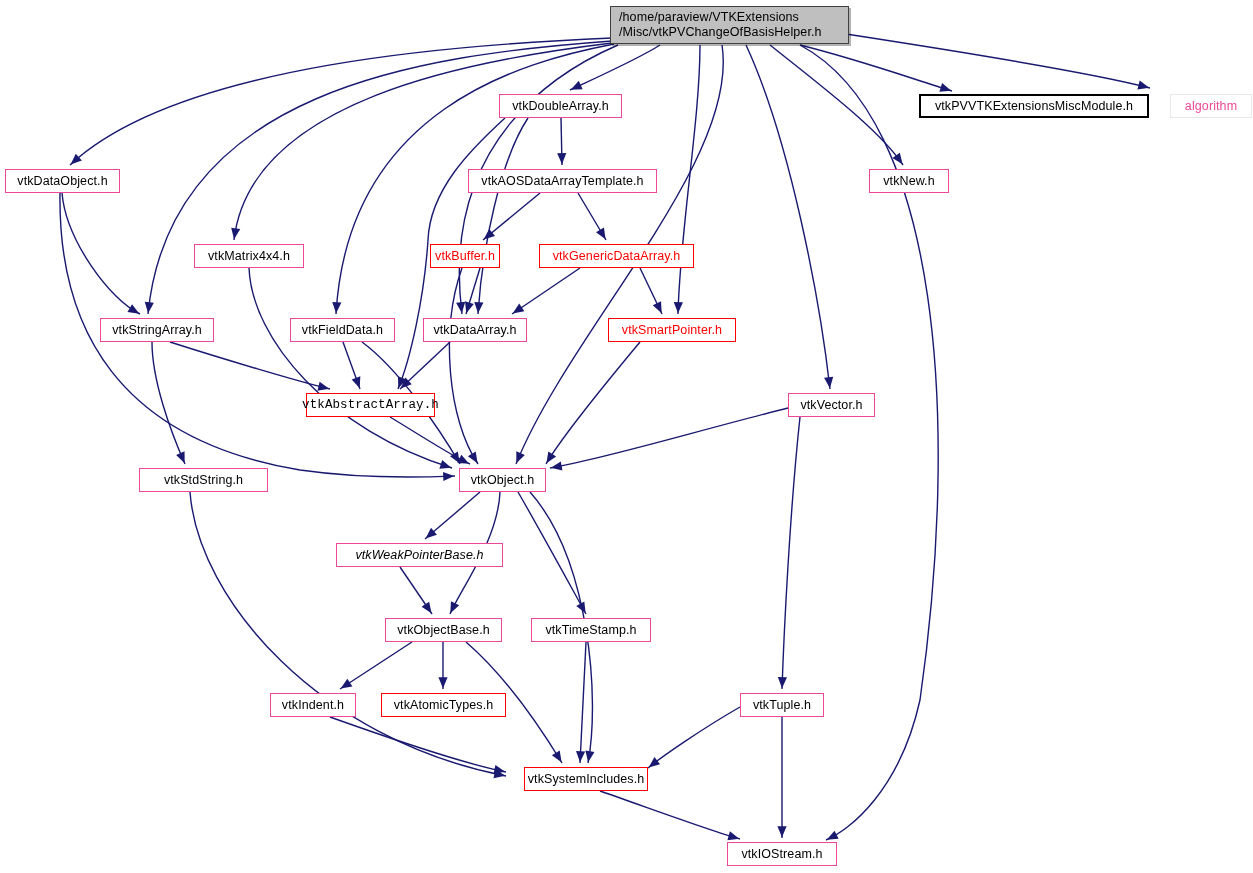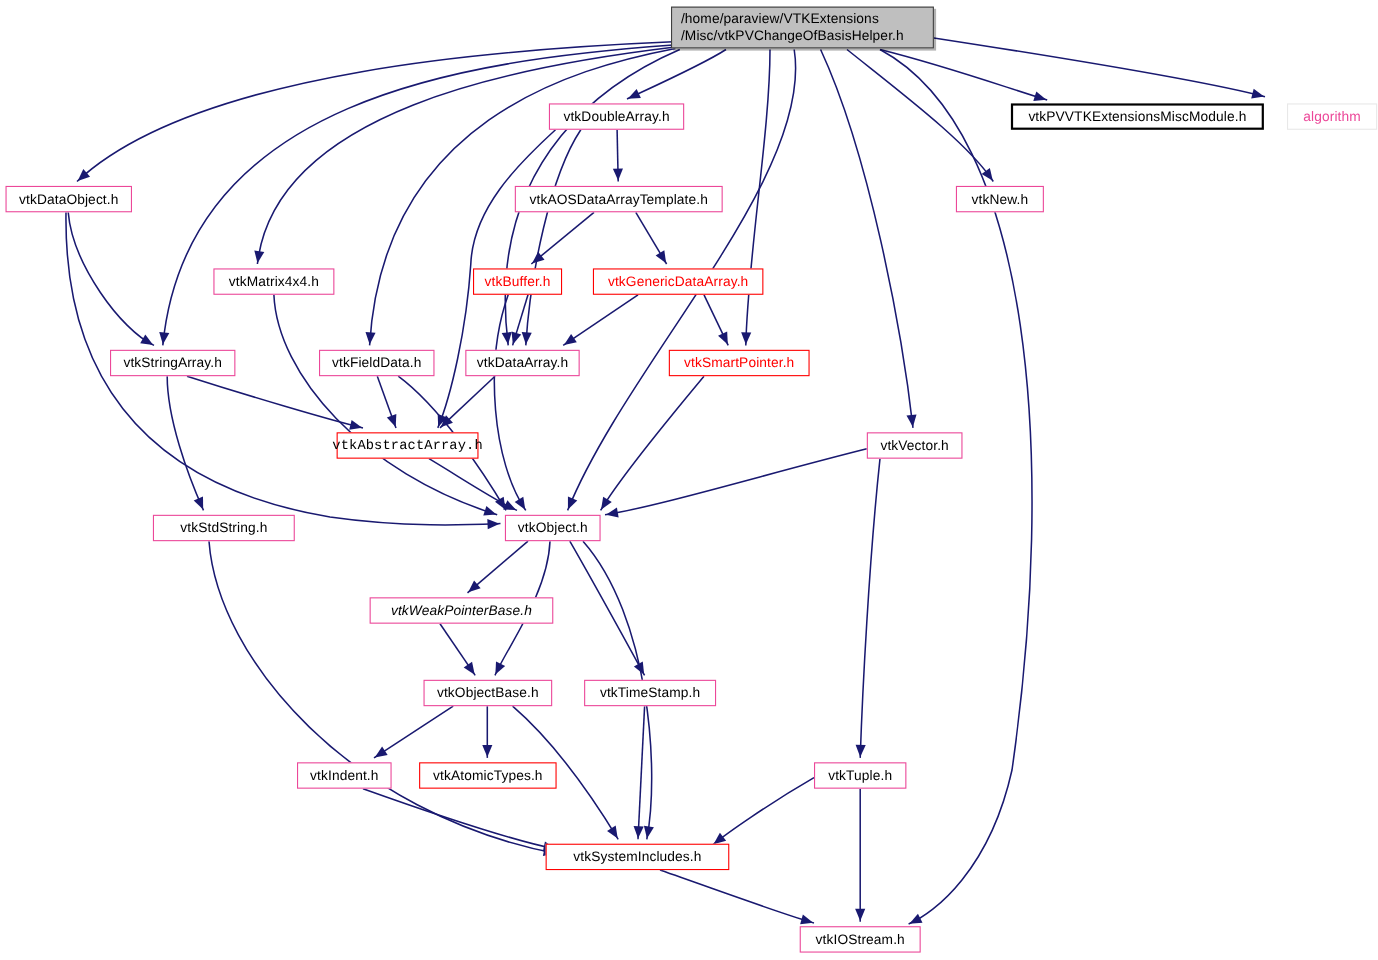--- a/index.html
+++ b/index.html
@@ -275,32 +275,32 @@
   <div id="node-layer">
       <div class="node-box kind-root" style="left: 610px; top: 6px; width: 239px; height: 38px;">/home/paraview/VTKExtensions
 /Misc/vtkPVChangeOfBasisHelper.h</div>
       <div class="node-box kind-bold" style="left: 919px; top: 94px; width: 230px; height: 24px;">vtkPVVTKExtensionsMiscModule.h</div>
       <div class="node-box kind-system" style="left: 1170px; top: 94px; width: 82px; height: 24px;">algorithm</div>
       <div class="node-box kind-normal" style="left: 499px; top: 94px; width: 123px; height: 24px;">vtkDoubleArray.h</div>
       <div class="node-box kind-normal" style="left: 5px; top: 169px; width: 115px; height: 24px;">vtkDataObject.h</div>
       <div class="node-box kind-normal" style="left: 194px; top: 244px; width: 110px; height: 24px;">vtkMatrix4x4.h</div>
       <div class="node-box kind-normal" style="left: 468px; top: 169px; width: 189px; height: 24px;">vtkAOSDataArrayTemplate.h</div>
       <div class="node-box kind-normal" style="left: 869px; top: 169px; width: 80px; height: 24px;">vtkNew.h</div>
-      <div class="node-box kind-red-text" style="left: 430px; top: 244px; width: 81px; height: 24px;">vtkBuffer.h</div>
+      <div class="node-box kind-red-text" style="left: 430px; top: 244px; width: 70px; height: 24px;">vtkBuffer.h</div>
       <div class="node-box kind-red-text" style="left: 539px; top: 244px; width: 155px; height: 24px;">vtkGenericDataArray.h</div>
       <div class="node-box kind-normal" style="left: 100px; top: 318px; width: 114px; height: 24px;">vtkStringArray.h</div>
       <div class="node-box kind-normal" style="left: 290px; top: 318px; width: 105px; height: 24px;">vtkFieldData.h</div>
       <div class="node-box kind-normal" style="left: 423px; top: 318px; width: 104px; height: 24px;">vtkDataArray.h</div>
       <div class="node-box kind-red-text" style="left: 608px; top: 318px; width: 128px; height: 24px;">vtkSmartPointer.h</div>
       <div class="node-box kind-red-border" style="left: 306px; top: 393px; width: 129px; height: 24px; font-family: Liberation Mono, monospace;">vtkAbstractArray.h</div>
       <div class="node-box kind-normal" style="left: 788px; top: 393px; width: 87px; height: 24px;">vtkVector.h</div>
       <div class="node-box kind-normal" style="left: 139px; top: 468px; width: 129px; height: 24px;">vtkStdString.h</div>
       <div class="node-box kind-normal" style="left: 459px; top: 468px; width: 87px; height: 24px;">vtkObject.h</div>
       <div class="node-box kind-normal" style="left: 336px; top: 543px; width: 167px; height: 24px; font-style: italic;">vtkWeakPointerBase.h</div>
       <div class="node-box kind-normal" style="left: 385px; top: 618px; width: 117px; height: 24px;">vtkObjectBase.h</div>
       <div class="node-box kind-normal" style="left: 531px; top: 618px; width: 120px; height: 24px;">vtkTimeStamp.h</div>
       <div class="node-box kind-normal" style="left: 270px; top: 693px; width: 86px; height: 24px;">vtkIndent.h</div>
       <div class="node-box kind-red-border" style="left: 381px; top: 693px; width: 125px; height: 24px;">vtkAtomicTypes.h</div>
       <div class="node-box kind-normal" style="left: 740px; top: 693px; width: 84px; height: 24px;">vtkTuple.h</div>
-      <div class="node-box kind-red-border" style="left: 496px; top: 767px; width: 167px; height: 24px;">vtkSystemIncludes.h</div>
+      <div class="node-box kind-red-border" style="left: 524px; top: 767px; width: 124px; height: 24px;">vtkSystemIncludes.h</div>
       <div class="node-box kind-normal" style="left: 727px; top: 842px; width: 110px; height: 24px;">vtkIOStream.h</div>
     </div>
 </div>
 
 </body></html>

